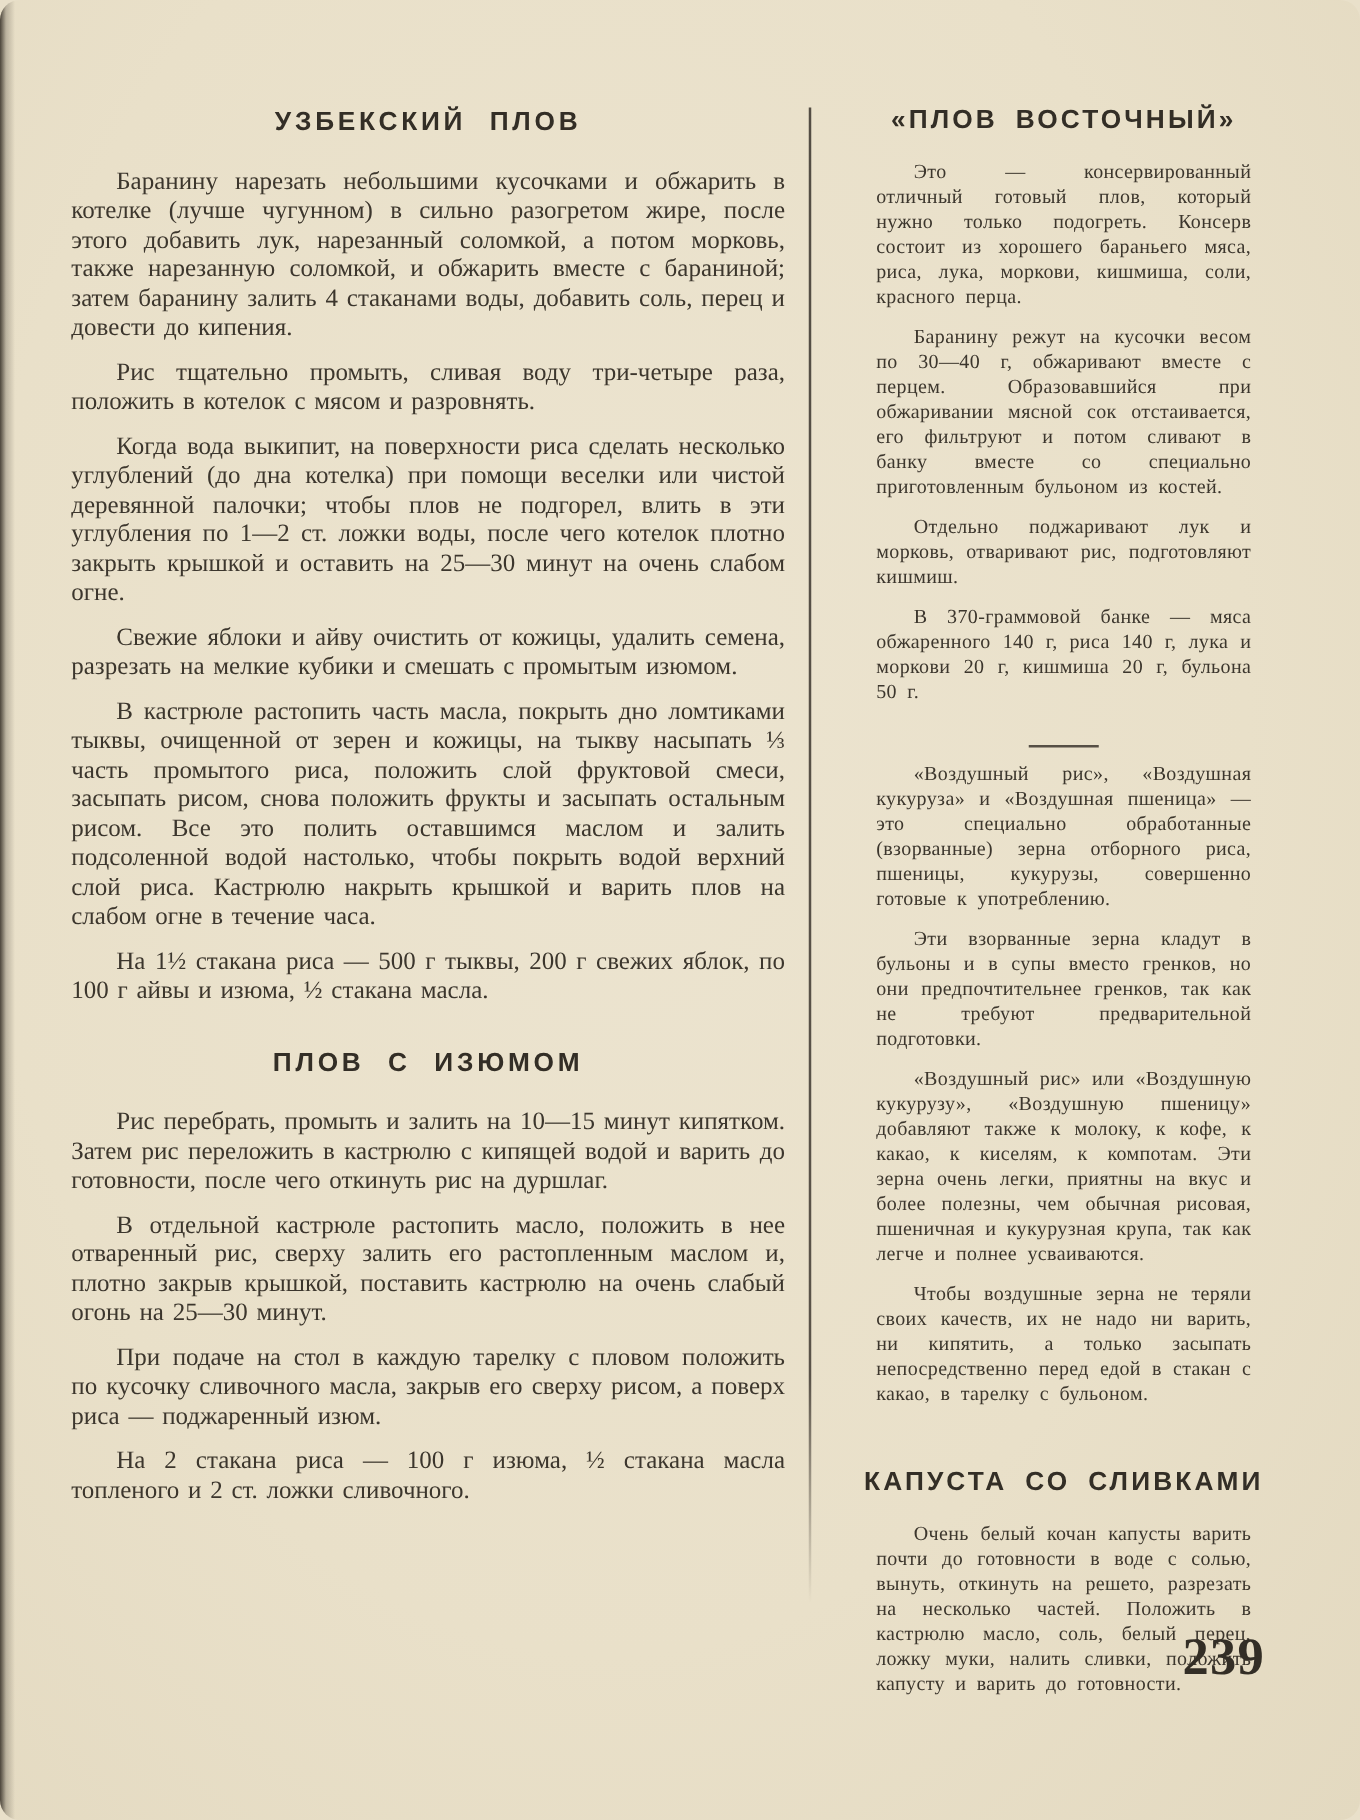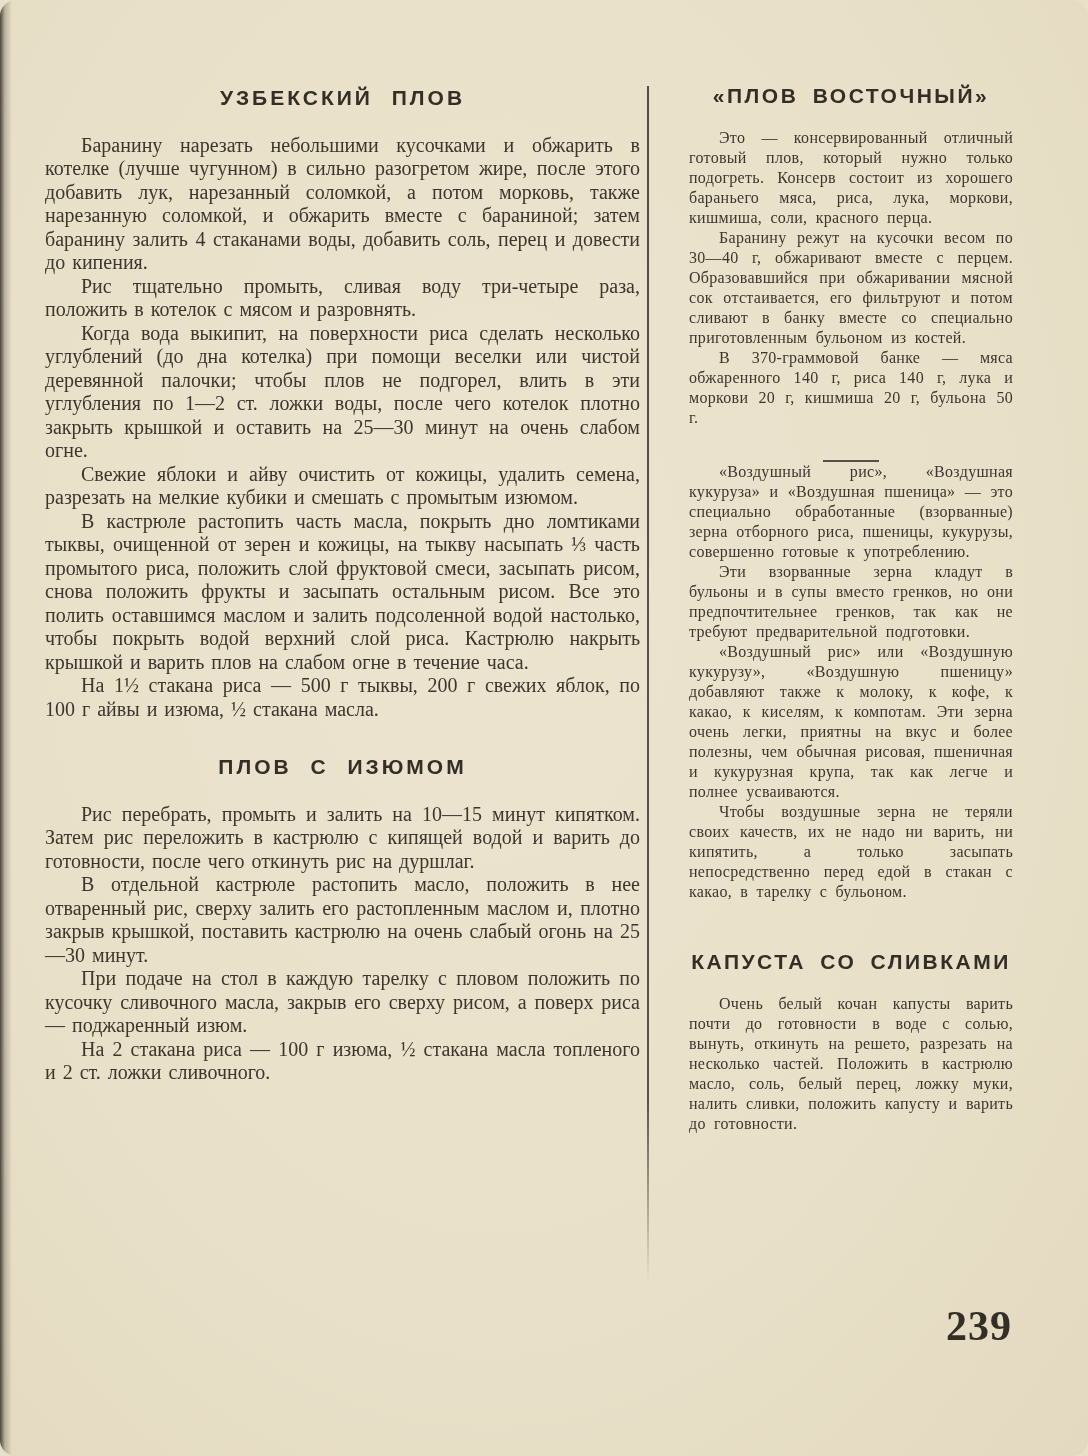--- a/index.html
+++ b/index.html
@@ -64,21 +64,21 @@
   .col-left section + section h2 {
     margin-top: 34px;
   }
   .col-right h2 {
     font-size: 21px;
     letter-spacing: 2.5px;
     word-spacing: 6px;
     margin-bottom: 22px;
   }
   p {
-    margin: 0;
+    margin: 12px;
     text-align: justify;
     text-indent: 36px;
     word-spacing: 2px;
     hyphens: auto;
   }
   .col-right p {
     text-indent: 30px;
     word-spacing: 4px;
     letter-spacing: 0.3px;
   }
@@ -134,20 +134,21 @@
       </section>
     </div>
 
     <div class="col-rule"></div>
 
     <div class="col-right">
       <section>
         <h2>«ПЛОВ ВОСТОЧНЫЙ»</h2>
         <p>Это — консервированный отличный готовый плов, который нужно только подогреть. Консерв состоит из хорошего бараньего мяса, риса, лука, моркови, кишмиша, соли, красного перца.</p>
         <p>Баранину режут на кусочки весом по 30—40 г, обжаривают вместе с перцем. Образовавшийся при обжаривании мясной сок отстаивается, его фильтруют и потом сливают в банку вместе со специально приготовленным бульоном из костей.</p>
+        <p>Отдельно поджаривают лук и морковь, отваривают рис, подготовляют кишмиш.</p>
         <p>В 370-граммовой банке — мяса обжаренного 140 г, риса 140 г, лука и моркови 20 г, кишмиша 20 г, бульона 50 г.</p>
       </section>
 
       <hr class="section-divider">
 
       <section class="after-divider">
         <p>«Воздушный рис», «Воздушная кукуруза» и «Воздушная пшеница» — это специально обработанные (взорванные) зерна отборного риса, пшеницы, кукурузы, совершенно готовые к употреблению.</p>
         <p>Эти взорванные зерна кладут в бульоны и в супы вместо гренков, но они предпочтительнее гренков, так как не требуют предварительной подготовки.</p>
         <p>«Воздушный рис» или «Воздушную кукурузу», «Воздушную пшеницу» добавляют также к молоку, к кофе, к какао, к киселям, к компотам. Эти зерна очень легки, приятны на вкус и более полезны, чем обычная рисовая, пшеничная и кукурузная крупа, так как легче и полнее усваиваются.</p>
         <p>Чтобы воздушные зерна не теряли своих качеств, их не надо ни варить, ни кипятить, а только засыпать непосредственно перед едой в стакан с какао, в тарелку с бульоном.</p>

